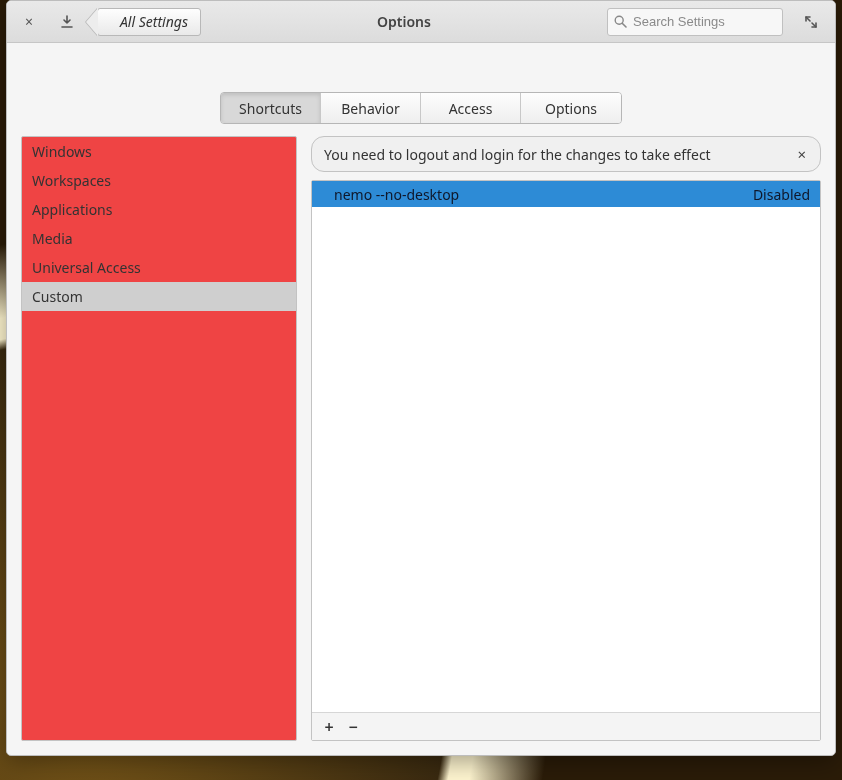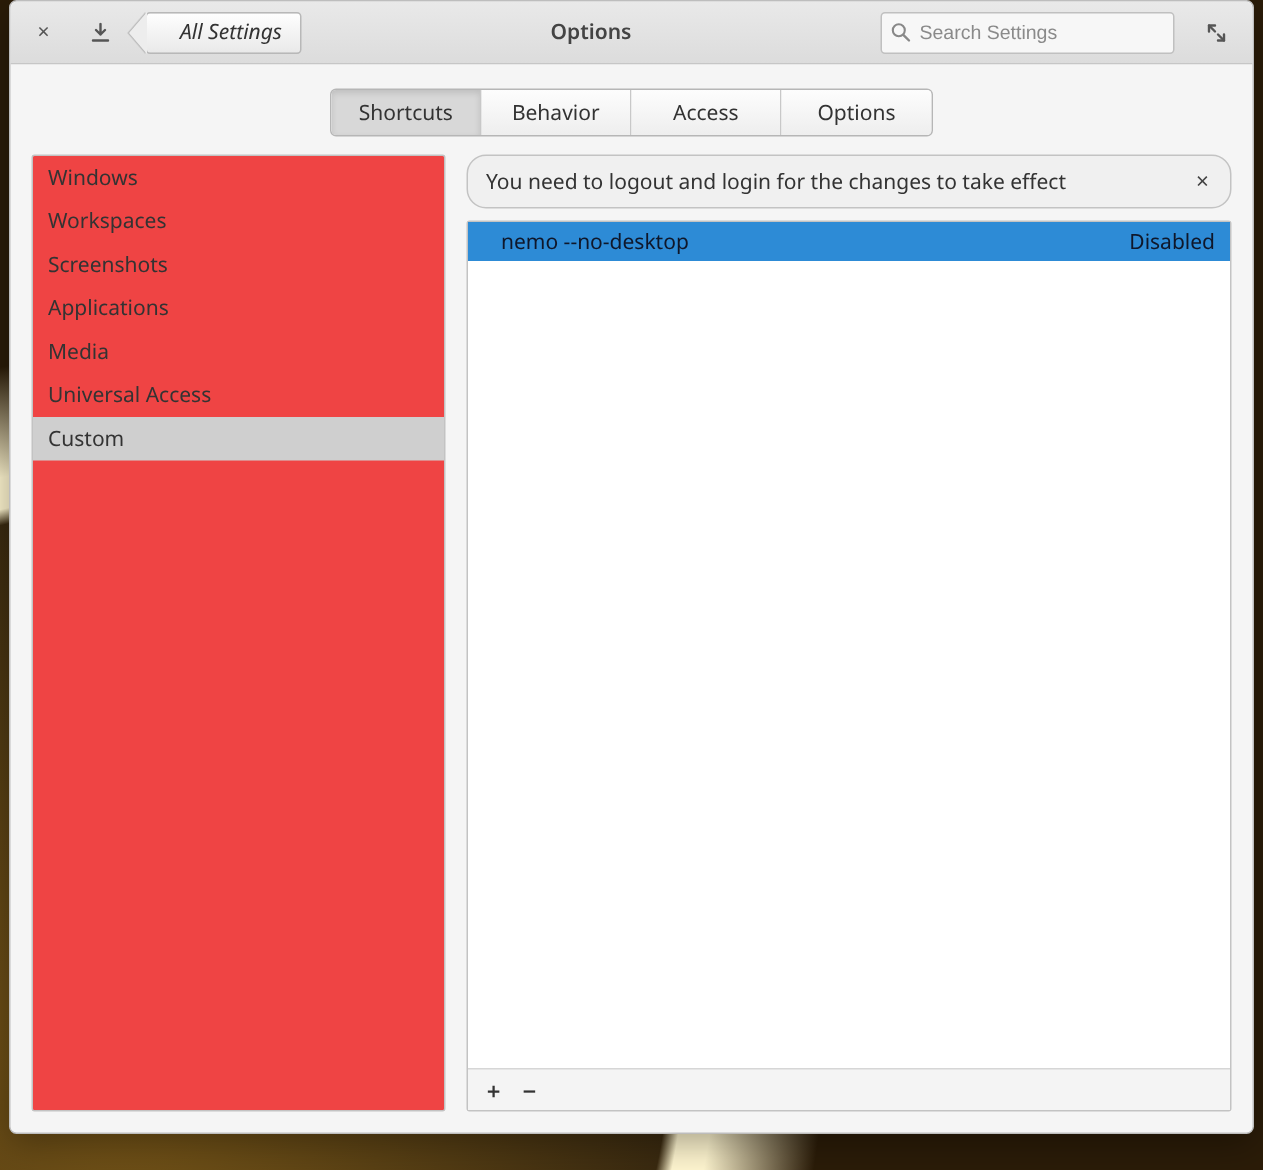--- a/index.html
+++ b/index.html
@@ -72,21 +72,21 @@
     filter: drop-shadow(-1px 0 0 #b8b8b8);
   }
   .title {
     flex: 1;
     text-align: center;
     font-weight: 600;
     color: #444;
     font-size: 14px;
   }
   .search-wrap {
-    width: 196px; height: 28px;
+    width: 176px; height: 28px;
     background: #f7f7f7;
     border: 1px solid #c0c0c0;
     border-radius: 3px;
     display: flex; align-items: center;
     padding: 0 6px;
     gap: 6px;
   }
   .search-wrap input {
     border: none; outline: none; background: transparent;
     font-size: 13px; color: #555; width: 100%;
@@ -96,20 +96,21 @@
   .tabbar {
     display: flex; justify-content: center;
     padding: 16px 0 12px 0;
   }
   .tabset {
     display: flex;
     border: 1px solid #b6b6b6;
     border-radius: 4px;
     overflow: hidden;
     background: #fafafa;
+    margin-top: 33px;
   }
   .tabset .tab {
     width: 100px; height: 30px;
     display: flex; align-items: center; justify-content: center;
     font-size: 14px;
     color: #333;
     cursor: pointer;
     border-right: 1px solid #c8c8c8;
     background: linear-gradient(#fdfdfd,#eeeeee);
   }
@@ -276,23 +277,20 @@
   </div>
 
   <div class="content">
 
     <div class="sidebar" id="sidebar">
         <div class="side-item">
           <span>Windows</span>
         </div>
         <div class="side-item">
           <span>Workspaces</span>
-        </div>
-        <div class="side-item">
-          <span>Screenshots</span>
         </div>
         <div class="side-item">
           <span>Applications</span>
         </div>
         <div class="side-item">
           <span>Media</span>
         </div>
         <div class="side-item">
           <span>Universal Access</span>
         </div>

